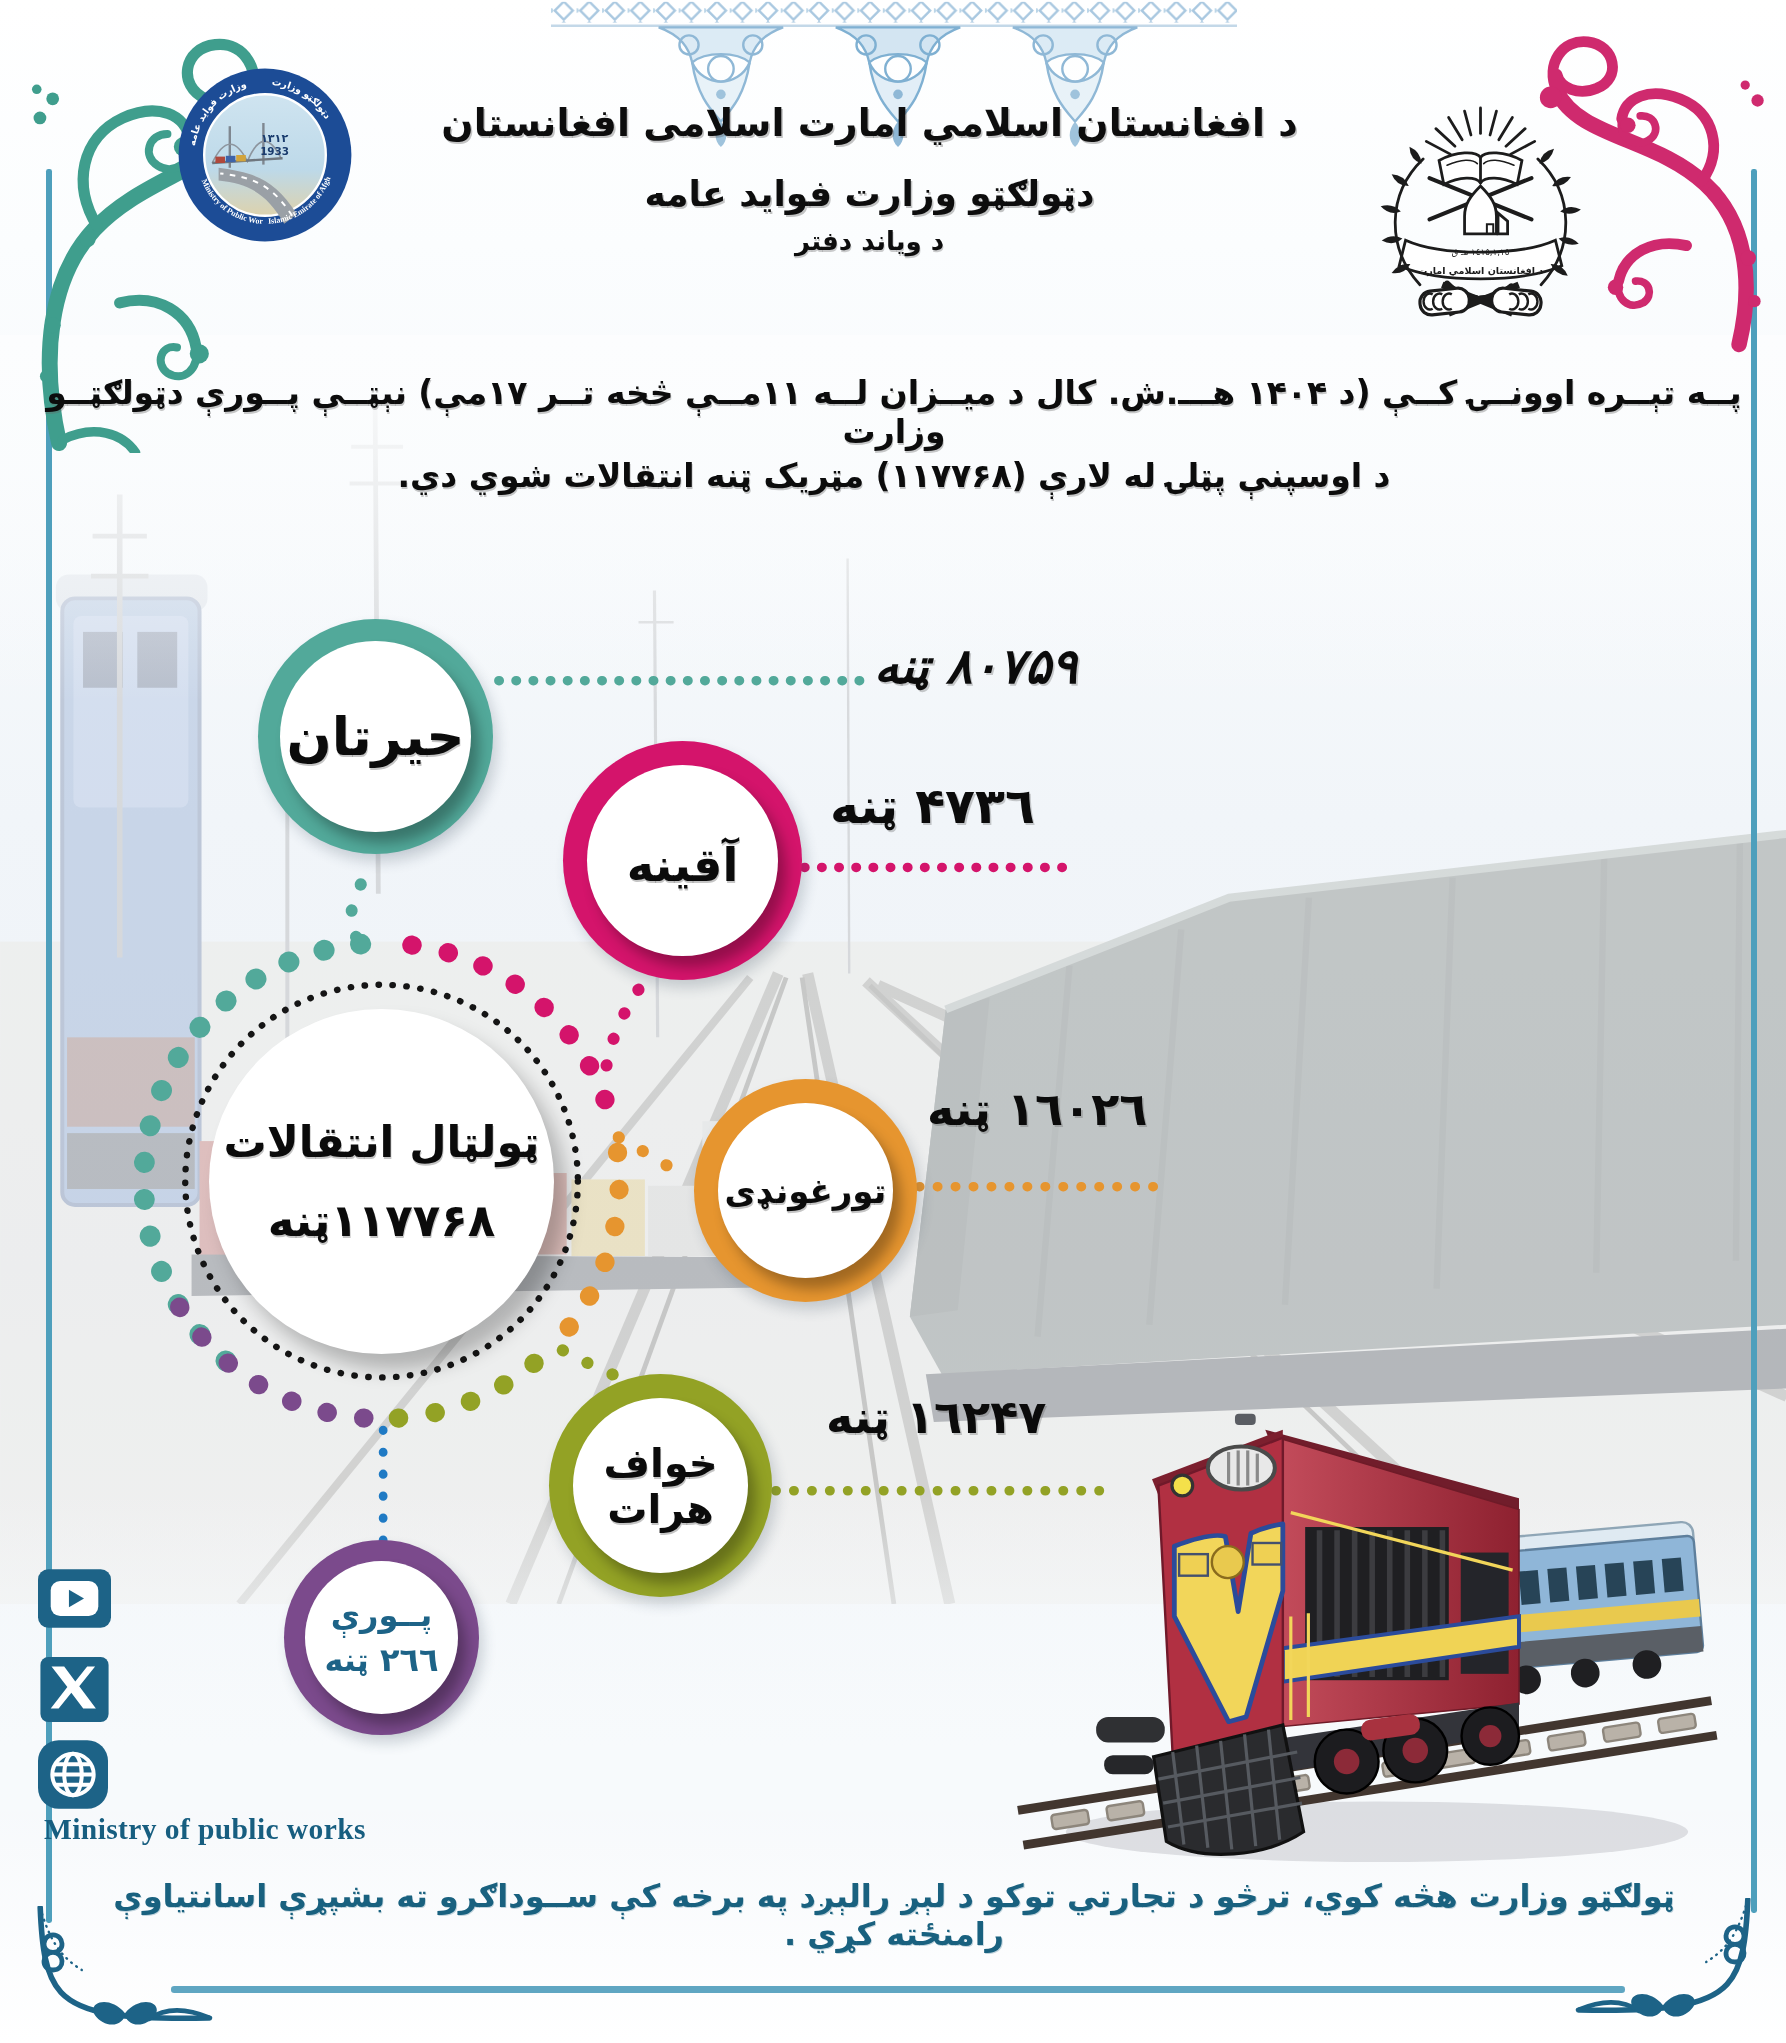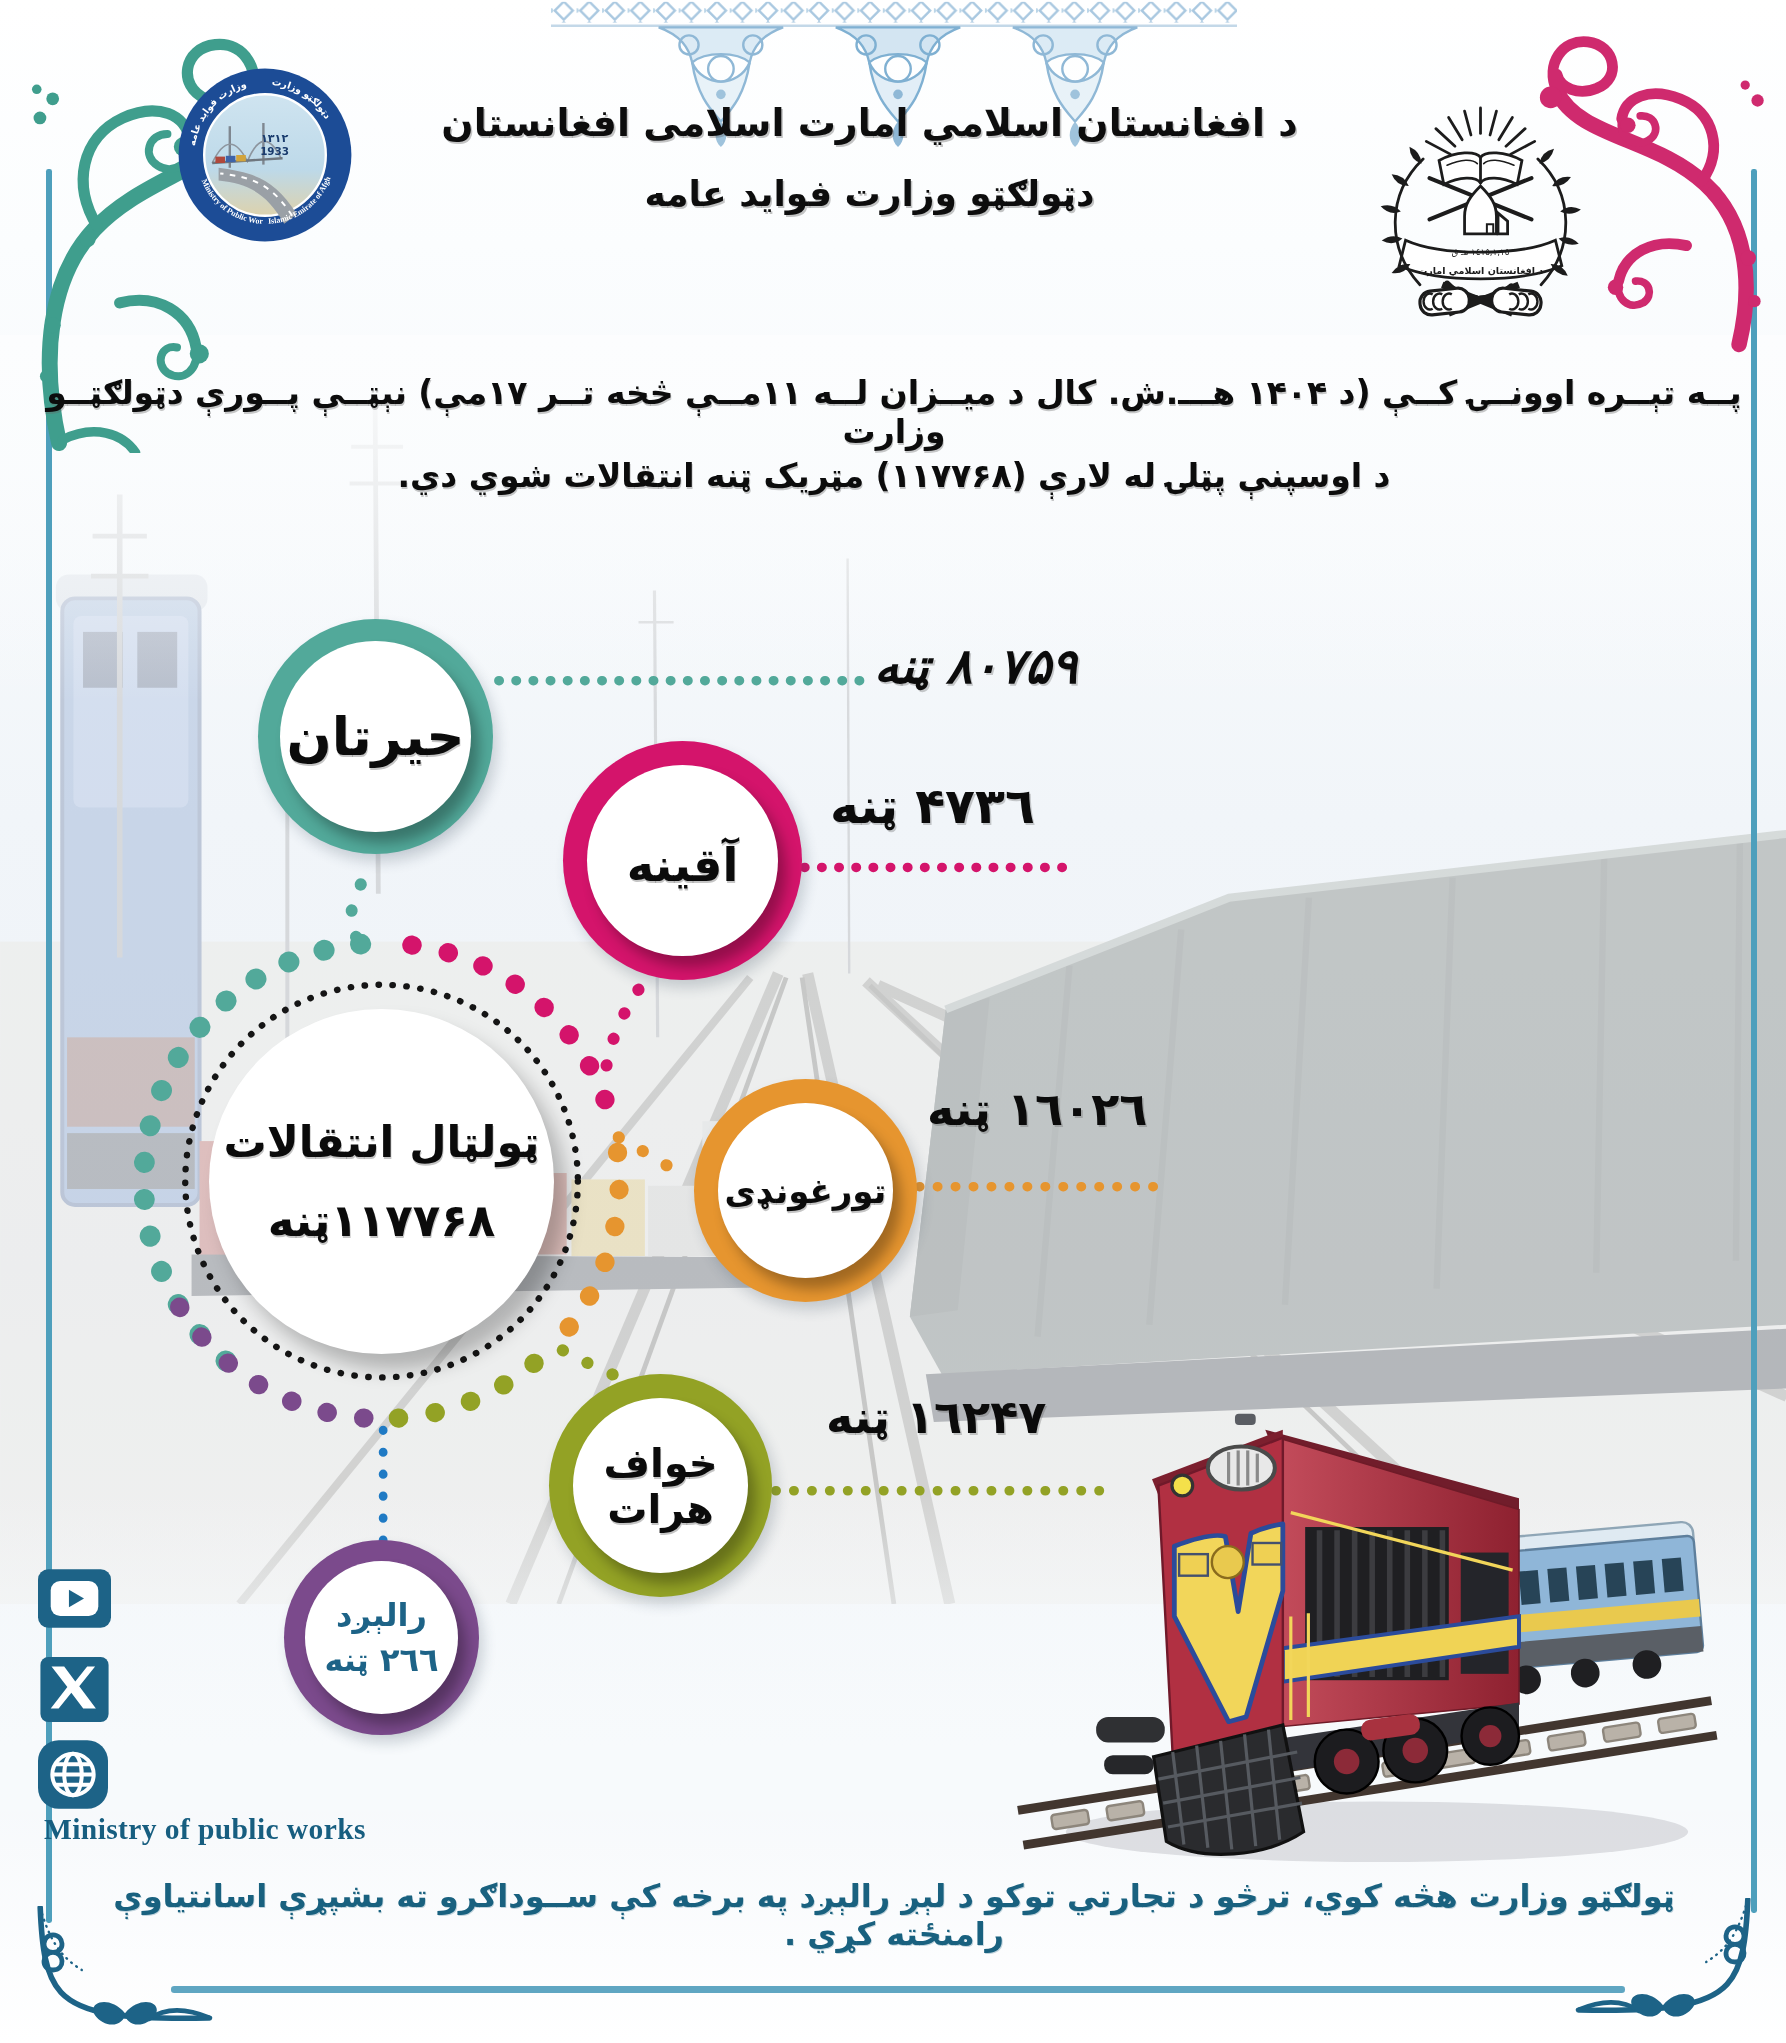--- a/index.html
+++ b/index.html
@@ -320,20 +320,21 @@
       <rect x="174" y="258" width="62" height="30" rx="14" transform="rotate(6 205 273)"></rect>
       <path d="M100 264 a 8 10 0 1 0 0 18 M112 264 a 8 10 0 1 0 0 18 M124 264 a 8 10 0 1 0 0 18" stroke-width="3" fill="none"></path>
       <path d="M220 264 a 8 10 0 1 1 0 18 M208 264 a 8 10 0 1 1 0 18 M196 264 a 8 10 0 1 1 0 18" stroke-width="3" fill="none"></path>
     </g>
     <text x="160" y="214" font-size="11" text-anchor="middle" fill="#1c1c1c" direction="rtl">١٤١٥,١,١٥ هـ ق</text>
     <text x="160" y="238" font-size="12" font-weight="bold" text-anchor="middle" fill="#1c1c1c" direction="rtl">د افغانستان اسلامي امارت</text>
   </svg>
 
   <div class="abs rtl hdr-line hdr1">د افغانستان اسلامي امارت اسلامی افغانستان</div>
   <div class="abs rtl hdr-line hdr2">دټولګټو وزارت فواید عامه</div>
+  <div class="abs rtl hdr-line hdr3">د ویاند دفتر</div>
 
   <div class="abs rtl intro intro1">پــه تېــره اوونــۍ کــې (د ۱۴۰۴ هـــ.ش. کال د میــزان لــه ۱۱مــې څخه تــر ۱۷مې) نېټــې پــورې دټولګټــو وزارت</div>
   <div class="abs rtl intro intro2">د اوسپنې پټلۍ له لارې (۱۱۷۷۶۸) مټریک ټنه انتقالات شوي دي.</div>
 
   <svg class="abs" style="left:0;top:0;pointer-events:none;" width="1787" height="2043" viewBox="0 0 2239 2560">
     <g fill="none" stroke-linecap="round">
 
       <path d="M625 853 H 1080" stroke="#52a99a" stroke-width="12" stroke-dasharray="0.5 21"></path>
       <path d="M1008 1087 H 1332" stroke="#d4146b" stroke-width="12" stroke-dasharray="0.5 21"></path>
       <path d="M1152 1487 H 1447" stroke="#e6952f" stroke-width="12" stroke-dasharray="0.5 22"></path>
@@ -376,21 +377,21 @@
       <div class="st-label rtl" style="font-size:34px;">تورغونډی</div>
     </div>
   </div>
   <div class="abs station ring-olive" style="left:549px;top:1374px;width:223px;height:223px;">
     <div class="inner" style="inset:24px;">
       <div class="st-label rtl" style="font-size:40px;">خواف هرات</div>
     </div>
   </div>
   <div class="abs station ring-purple" style="left:284px;top:1540px;width:195px;height:195px;">
     <div class="inner" style="inset:21px;gap:6.4px;">
-      <div class="exp-t rtl" style="font-size:32px;">رالېږد</div>
+      <div class="exp-t rtl" style="font-size:32px;">پــورې</div>
       <div class="exp-t rtl" style="font-size:32px;">۲٦٦ ټنه</div>
     </div>
   </div>
 
   <div class="abs val rtl" style="left:874px;top:638px;font-size:49px;font-style:italic;">۸۰۷۵۹ ټنه</div>
   <div class="abs val rtl" style="left:830px;top:778px;font-size:49px;">۴۷۳٦ ټنه</div>
   <div class="abs val rtl" style="left:927px;top:1082px;font-size:46px;">۱٦۰۲٦ ټنه</div>
   <div class="abs val rtl" style="left:826px;top:1390px;font-size:46px;">۱٦۲۴۷ ټنه</div>
 
   <svg class="abs" style="left:1002px;top:1273px;" width="734" height="599" viewBox="0 0 920 750">

